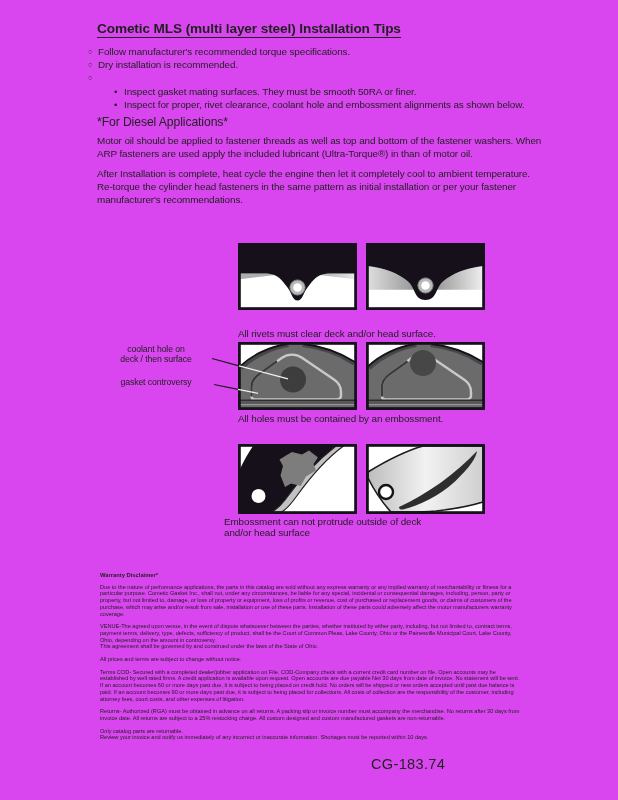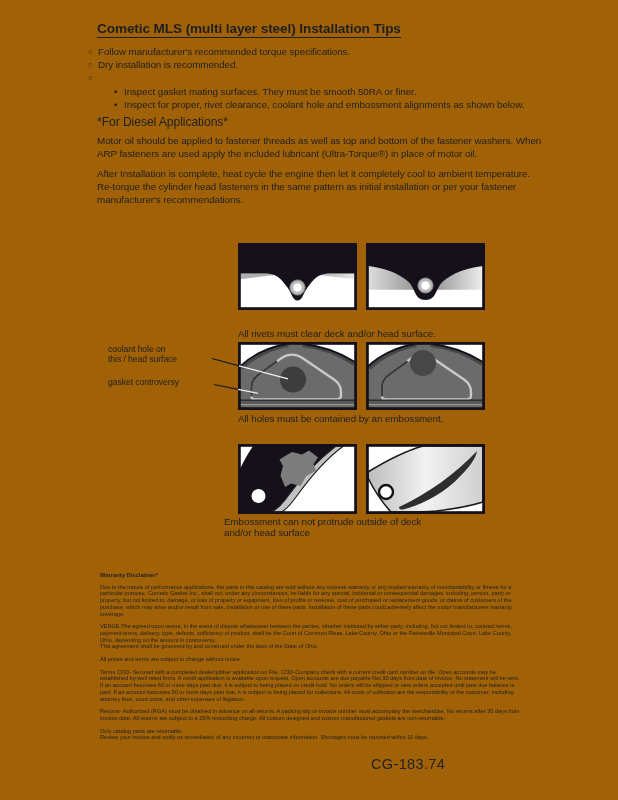--- a/index.html
+++ b/index.html
@@ -1,32 +1,32 @@
 <!DOCTYPE html>
 <html><head>
 <meta charset="utf-8">
 <title>Cometic MLS Installation Tips</title>
 <style>
   html,body{margin:0;padding:0;background:#ffffff;}
-  .page{position:relative;width:618px;height:800px;background:#a16207;overflow:hidden;
+  .page{position:relative;width:618px;height:800px;background:#d946ef;overflow:hidden;
         font-family:"Liberation Sans", sans-serif;color:#1f1f1f;}
   .abs{position:absolute;}
   .title{left:97px;top:21px;margin:0;font-size:13.6px;font-weight:700;letter-spacing:-0.1px;}
   .title .u{border-bottom:1.6px solid #1f1f1f;padding-bottom:1px;}
   .list{left:88px;top:45px;width:478px;}
   .row{display:flex;font-size:9.9px;line-height:13.2px;letter-spacing:-0.1px;}
   .row .mk{flex:0 0 10px;}
   .mk-o{font-size:7.5px;line-height:13.2px;}
   .mk-f{font-size:9.9px;line-height:13.2px;}
   .row.sub{margin-left:26px;}
   .h2{left:97px;top:115px;margin:0;font-size:12.2px;font-weight:400;letter-spacing:-0.1px;}
   .para{left:97px;width:448px;margin:0;font-size:9.9px;line-height:13.2px;letter-spacing:-0.1px;}
   .dlabel{width:119px;text-align:left;font-size:14.2px;letter-spacing:0.2px;color:#16101a;margin-top:32px;}
   .caption{font-size:9.9px;letter-spacing:-0.1px;line-height:11px;}
-  .sidelabel{left:108px;width:112px;text-align:left;font-size:8.7px;line-height:10px;letter-spacing:-0.1px;}
+  .sidelabel{left:100px;width:112px;text-align:center;font-size:8.7px;line-height:10px;letter-spacing:-0.1px;}
   .dbox{display:block;}
   .warranty{left:100px;top:572px;width:420px;font-size:5.6px;line-height:6.7px;color:#222;}
   .warranty h3{margin:0 0 5px 0;font-size:5.8px;font-weight:700;}
   .warranty p{margin:0 0 6px 0;}
   .warranty p.tight{margin:0;}
   .pagenum{left:371px;top:756px;font-size:14.6px;letter-spacing:0.3px;color:#222;}
 </style>
 </head>
 <body>
 
@@ -50,21 +50,21 @@
       <span class="mk mk-f">•</span>
       <span>Inspect gasket mating surfaces.  They must be smooth 50RA or finer.</span>
     </div>
     <div class="row sub">
       <span class="mk mk-f">•</span>
       <span>Inspect for proper, rivet clearance, coolant hole and embossment alignments as shown below.</span>
     </div>
   </div>
 
   <h2 class="abs h2">*For Diesel Applications*</h2>
-  <p class="abs para" style="top:134px">Motor oil should be applied to fastener threads as well as top and bottom of the fastener washers. When ARP fasteners are used apply the included lubricant (Ultra-Torque®) in place of motor oil.</p>
+  <p class="abs para" style="top:134px">Motor oil should be applied to fastener threads as well as top and bottom of the fastener washers. When ARP fasteners are used apply the included lubricant (Ultra-Torque®) in than of motor oil.</p>
   <p class="abs para" style="top:167px">After Installation is complete, heat cycle the engine then let it completely cool to ambient temperature. Re-torque the cylinder head fasteners in the same pattern as initial installation or per your fastener manufacturer's recommendations.</p>
 
   <div class="abs dlabel" style="left:238px;top:227px">RIGHT</div>
   <div class="abs dlabel" style="left:366px;top:227px">WRONG</div>
 
   <svg class="abs dbox" style="left:238px;top:243px" width="119" height="67" viewBox="0 0 119 67">
     <defs>
         <linearGradient id="g1r" x1="0" y1="0" x2="1" y2="0">
           <stop offset="0" stop-color="#989898"></stop>
           <stop offset="1" stop-color="#e9e9e9"></stop>
@@ -99,21 +99,21 @@
     <rect x="1.4" y="1.4" width="116.2" height="64.2" fill="none" stroke="#16101a" stroke-width="2.8"></rect>
   </svg>
 
   <div class="abs caption" style="left:238px;top:328px">All rivets must clear deck and/or head surface.</div>
 
   <div class="abs dlabel" style="left:238px;top:327px">RIGHT</div>
   <div class="abs dlabel" style="left:366px;top:327px">WRONG</div>
 
   <div class="abs sidelabel" style="top:344px">
     <div>coolant hole on</div>
-    <div>this / head surface</div>
+    <div>deck / then surface</div>
   </div>
   <div class="abs sidelabel" style="top:377px">gasket controversy</div>
 
   <svg class="abs dbox" style="left:238px;top:342px" width="119" height="68" viewBox="0 0 119 68">
     <rect x="0" y="0" width="119" height="68" fill="#ffffff"></rect>
     <rect x="2" y="2" width="115" height="64" fill="#6b6b6b"></rect>
     <path d="M13.5,54.5 V45 C13.5,39 16,35.8 21,32.2 L44,15.8 C50,11.6 58,11.6 64,15.8 L96,37.5 C101.5,41.2 103,44.5 103,50 V54 C103,56.3 100.5,57.5 97,57.5 H17 C15,57.5 13.5,56.5 13.5,54.5 Z" fill="none" stroke="#c9c9c9" stroke-width="2.4"></path>
     <path d="M13.5,54.5 V45 C13.5,39 16,35.8 21,32.2 L39,19.3" fill="none" stroke="#3b3b3b" stroke-width="2.4"></path>
     <circle cx="55" cy="37.5" r="13" fill="#3d3d3d"></circle>
     <path d="M2,2 H49 C32,4.5 14,13 2,24.5 Z" fill="#ffffff"></path>

